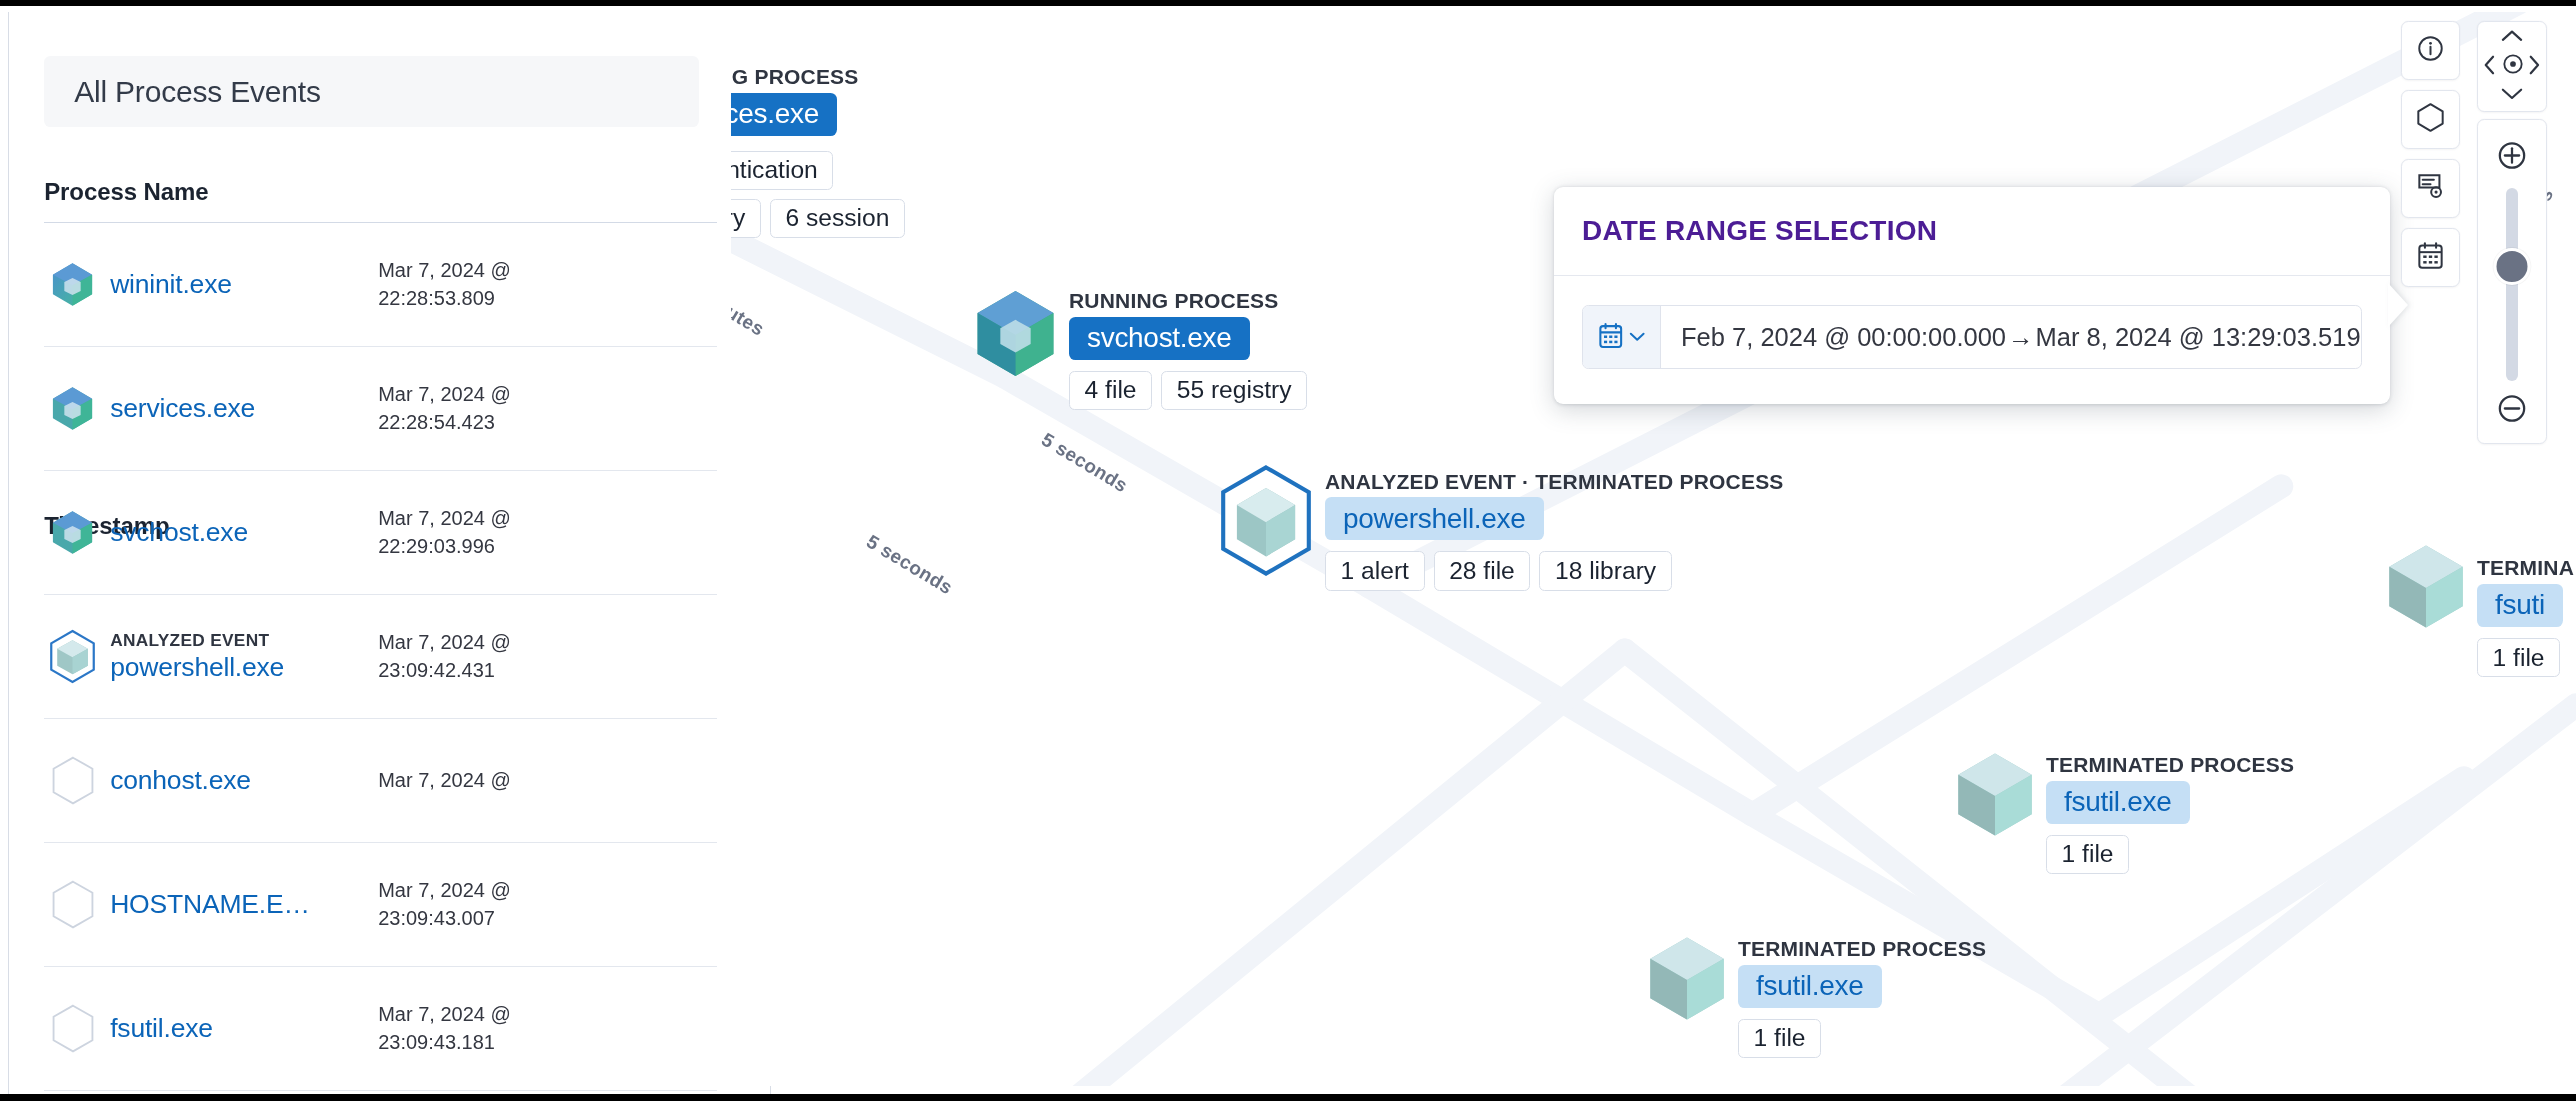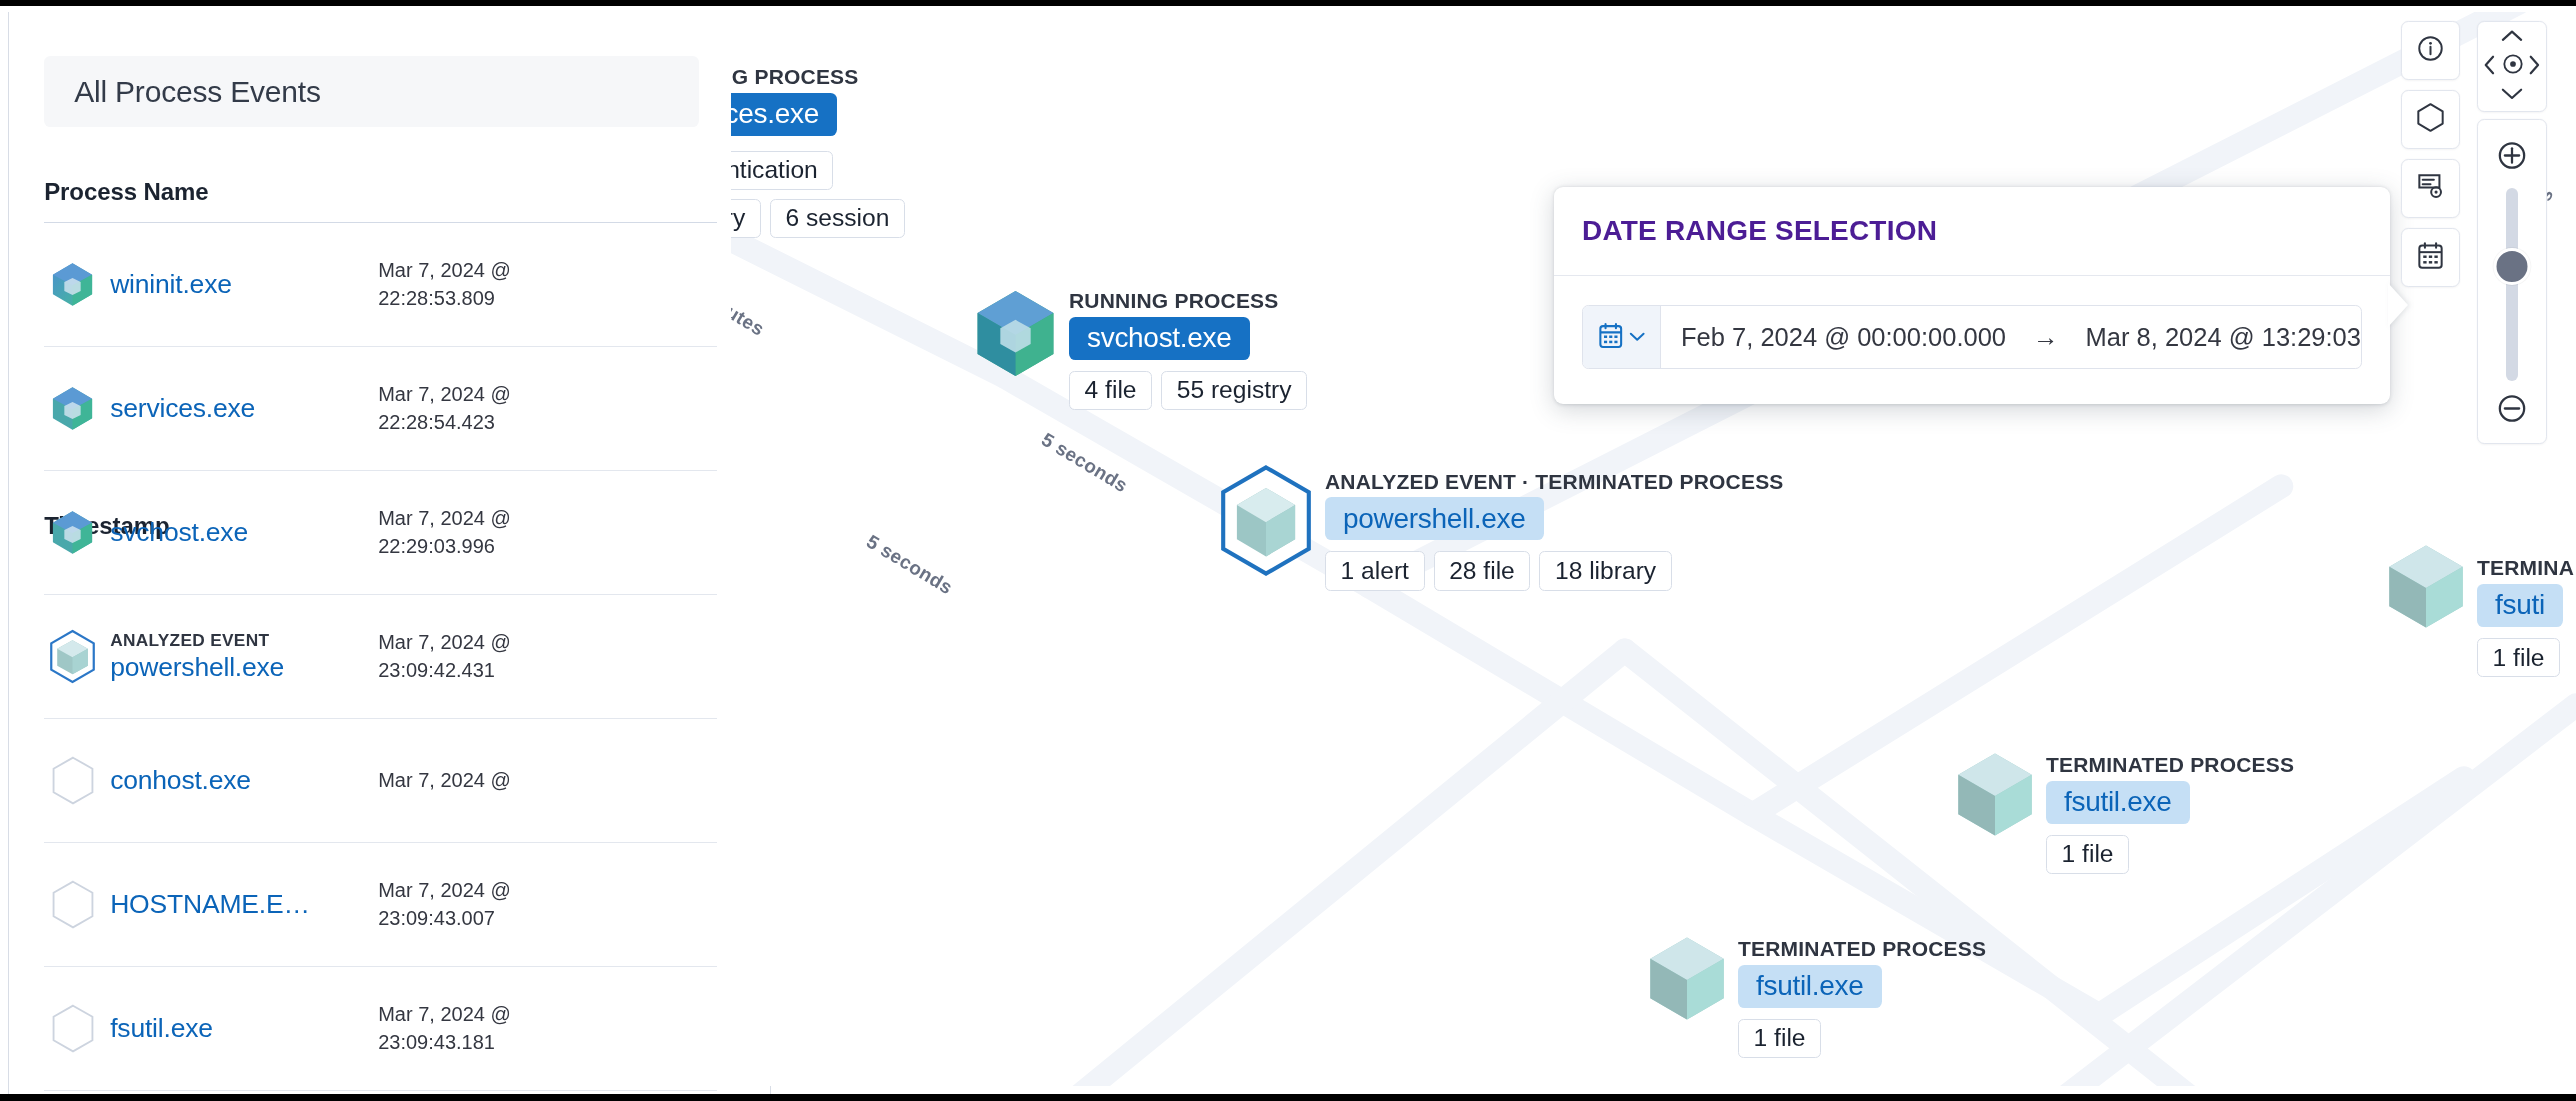--- a/index.html
+++ b/index.html
@@ -127,21 +127,21 @@
   .popover-body{padding:29px 28px 0 28px;}
   .daterange{
     display:flex;align-items:stretch;height:62px;
     border:0.9px solid #dfe3ec;border-radius:6.4px;overflow:hidden;background:#fff;
   }
   .dr-btn{
     width:77px;flex:0 0 77px;background:#f0f4fa;border-right:0.9px solid #dfe3ec;
     display:flex;align-items:center;justify-content:center;gap:5.5px;
   }
   .dr-text{
-    flex:1;display:flex;align-items:center;padding-left:20px;gap:27px;
+    flex:1;display:flex;align-items:center;padding-left:20px;gap:2px;
     font-size:25.5px;color:#343741;white-space:nowrap;
   }
   .arrow-glyph{color:#343741;font-size:25.5px;}
   .popover-tail{
     position:absolute;right:-18px;top:96px;width:0;height:0;
     border-top:22px solid transparent;border-bottom:22px solid transparent;
     border-left:20px solid #ffffff;
     filter:drop-shadow(2.7px 0 2.7px rgba(60,72,88,0.12));
   }
 

